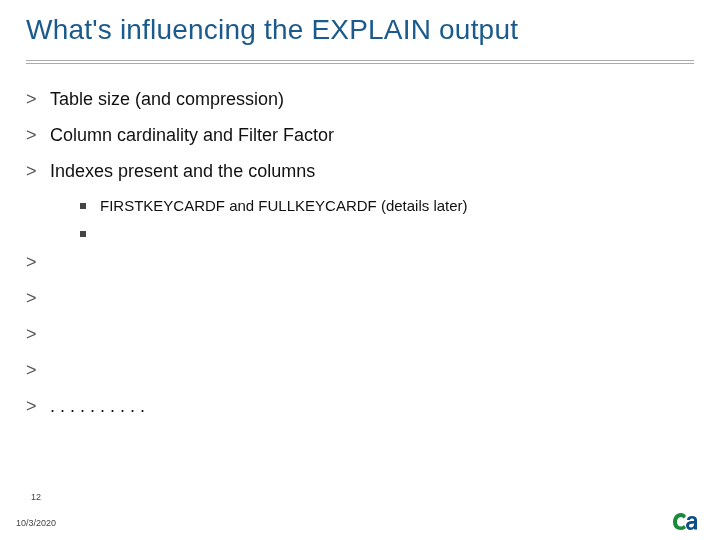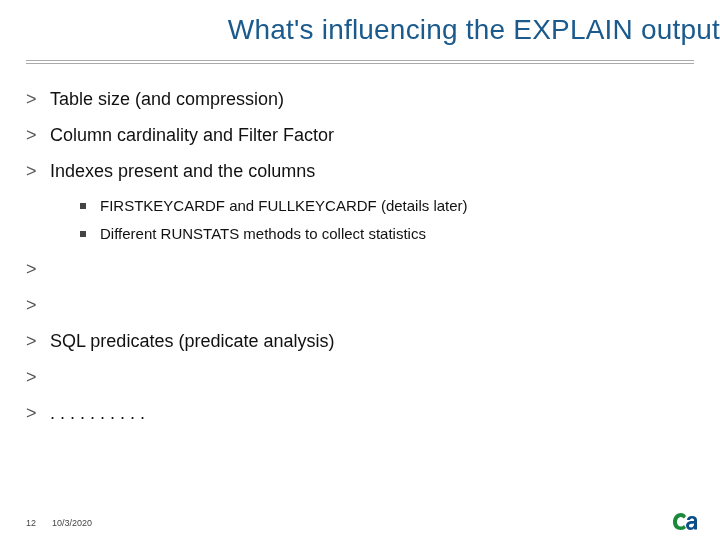--- a/index.html
+++ b/index.html
@@ -16,21 +16,20 @@
     width: 720px;
     height: 540px;
     box-sizing: border-box;
   }
   .title {
     color: #1a5a8c;
     font-size: 28px;
     font-weight: 400;
     padding: 14px 0 8px 26px;
     letter-spacing: 0.2px;
-    text-align: right;
   }
   .hr-area {
     padding: 0 26px;
   }
   .hr1 {
     height: 1px;
     background: #aaa;
     margin-top: 6px;
   }
   .hr2 {
@@ -72,27 +71,28 @@
     margin-right: 14px;
     flex-shrink: 0;
   }
   .sub-text {
     color: #111;
     font-size: 15px;
     line-height: 20px;
   }
   .footer {
     position: absolute;
-    left: 26px;
+    left: 16px;
     bottom: 12px;
     display: flex;
     align-items: center;
     gap: 16px;
     color: #444;
     font-size: 9px;
+    flex-direction: column;
   }
   .logo {
     position: absolute;
     right: 22px;
     bottom: 8px;
     width: 28px;
     height: 24px;
   }
   .logo svg { display: block; }
 </style>
@@ -123,34 +123,32 @@
     <div class="item">
       <div class="chev">&gt;</div>
       <div class="item-text">Indexes present and the columns</div>
     </div>
     <div class="sub">
       <div class="sq"></div>
       <div class="sub-text">FIRSTKEYCARDF and FULLKEYCARDF (details later)</div>
     </div>
     <div class="sub">
       <div class="sq"></div>
-      <div class="sub-text">Different RUNSTATS methods to collect statistics</div>
     </div>
 
     <div class="item">
       <div class="chev">&gt;</div>
     </div>
 
     <div class="item">
       <div class="chev">&gt;</div>
     </div>
 
     <div class="item">
       <div class="chev">&gt;</div>
-      <div class="item-text">SQL predicates (predicate analysis)</div>
     </div>
 
     <div class="item">
       <div class="chev">&gt;</div>
     </div>
 
     <div class="item">
       <div class="chev">&gt;</div>
       <div class="item-text">. . . . . . . . . .</div>
     </div>

